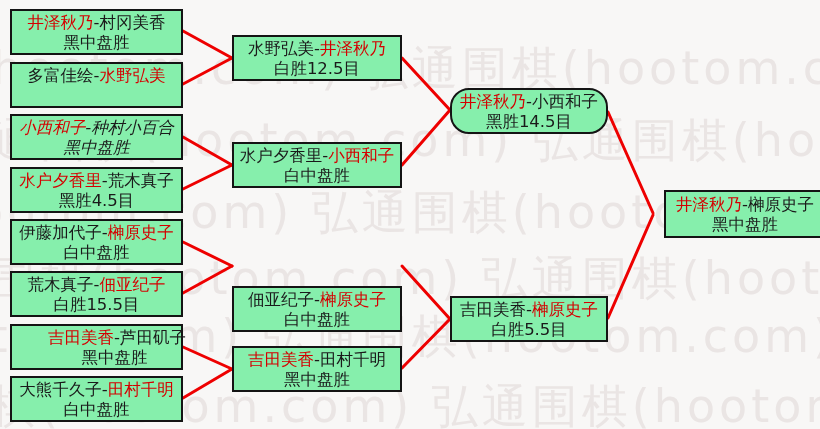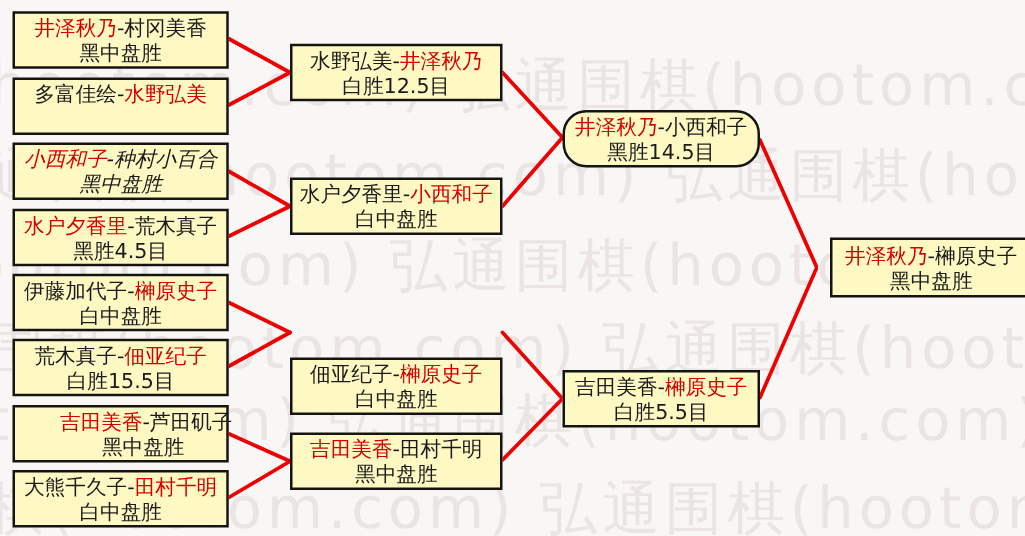--- a/index.html
+++ b/index.html
@@ -16,21 +16,21 @@
   .wm.r1{left:-230px;top:38px;}
   .wm.r2{left:-60px;top:110px;}
   .wm.r3{left:-280px;top:182px;}
   .wm.r4{left:-110px;top:248px;}
   .wm.r5{left:-330px;top:306px;}
   .wm.r6{left:-160px;top:376px;}
   
   #wires{position:absolute;left:0;top:0;z-index:2;}
   
   .box{
-    position:absolute;box-sizing:border-box;background:#fef9c3;
+    position:absolute;box-sizing:border-box;background:#86efac;
     border:2px solid #141414;text-align:center;z-index:3;
     font-size:16.5px;line-height:20px;padding-top:2px;color:#1a1a1a;
   }
   .names{white-space:nowrap;}
   
   .b0{left:10px;top:9px;width:173px;height:46px;}
   .b1{left:10px;top:62px;width:173px;height:46px;}
   .b2{left:10px;top:114px;width:173px;height:46px;font-style:italic;}
   .b3{left:10px;top:167px;width:173px;height:46px;}
   .b4{left:10px;top:219px;width:173px;height:46px;}

